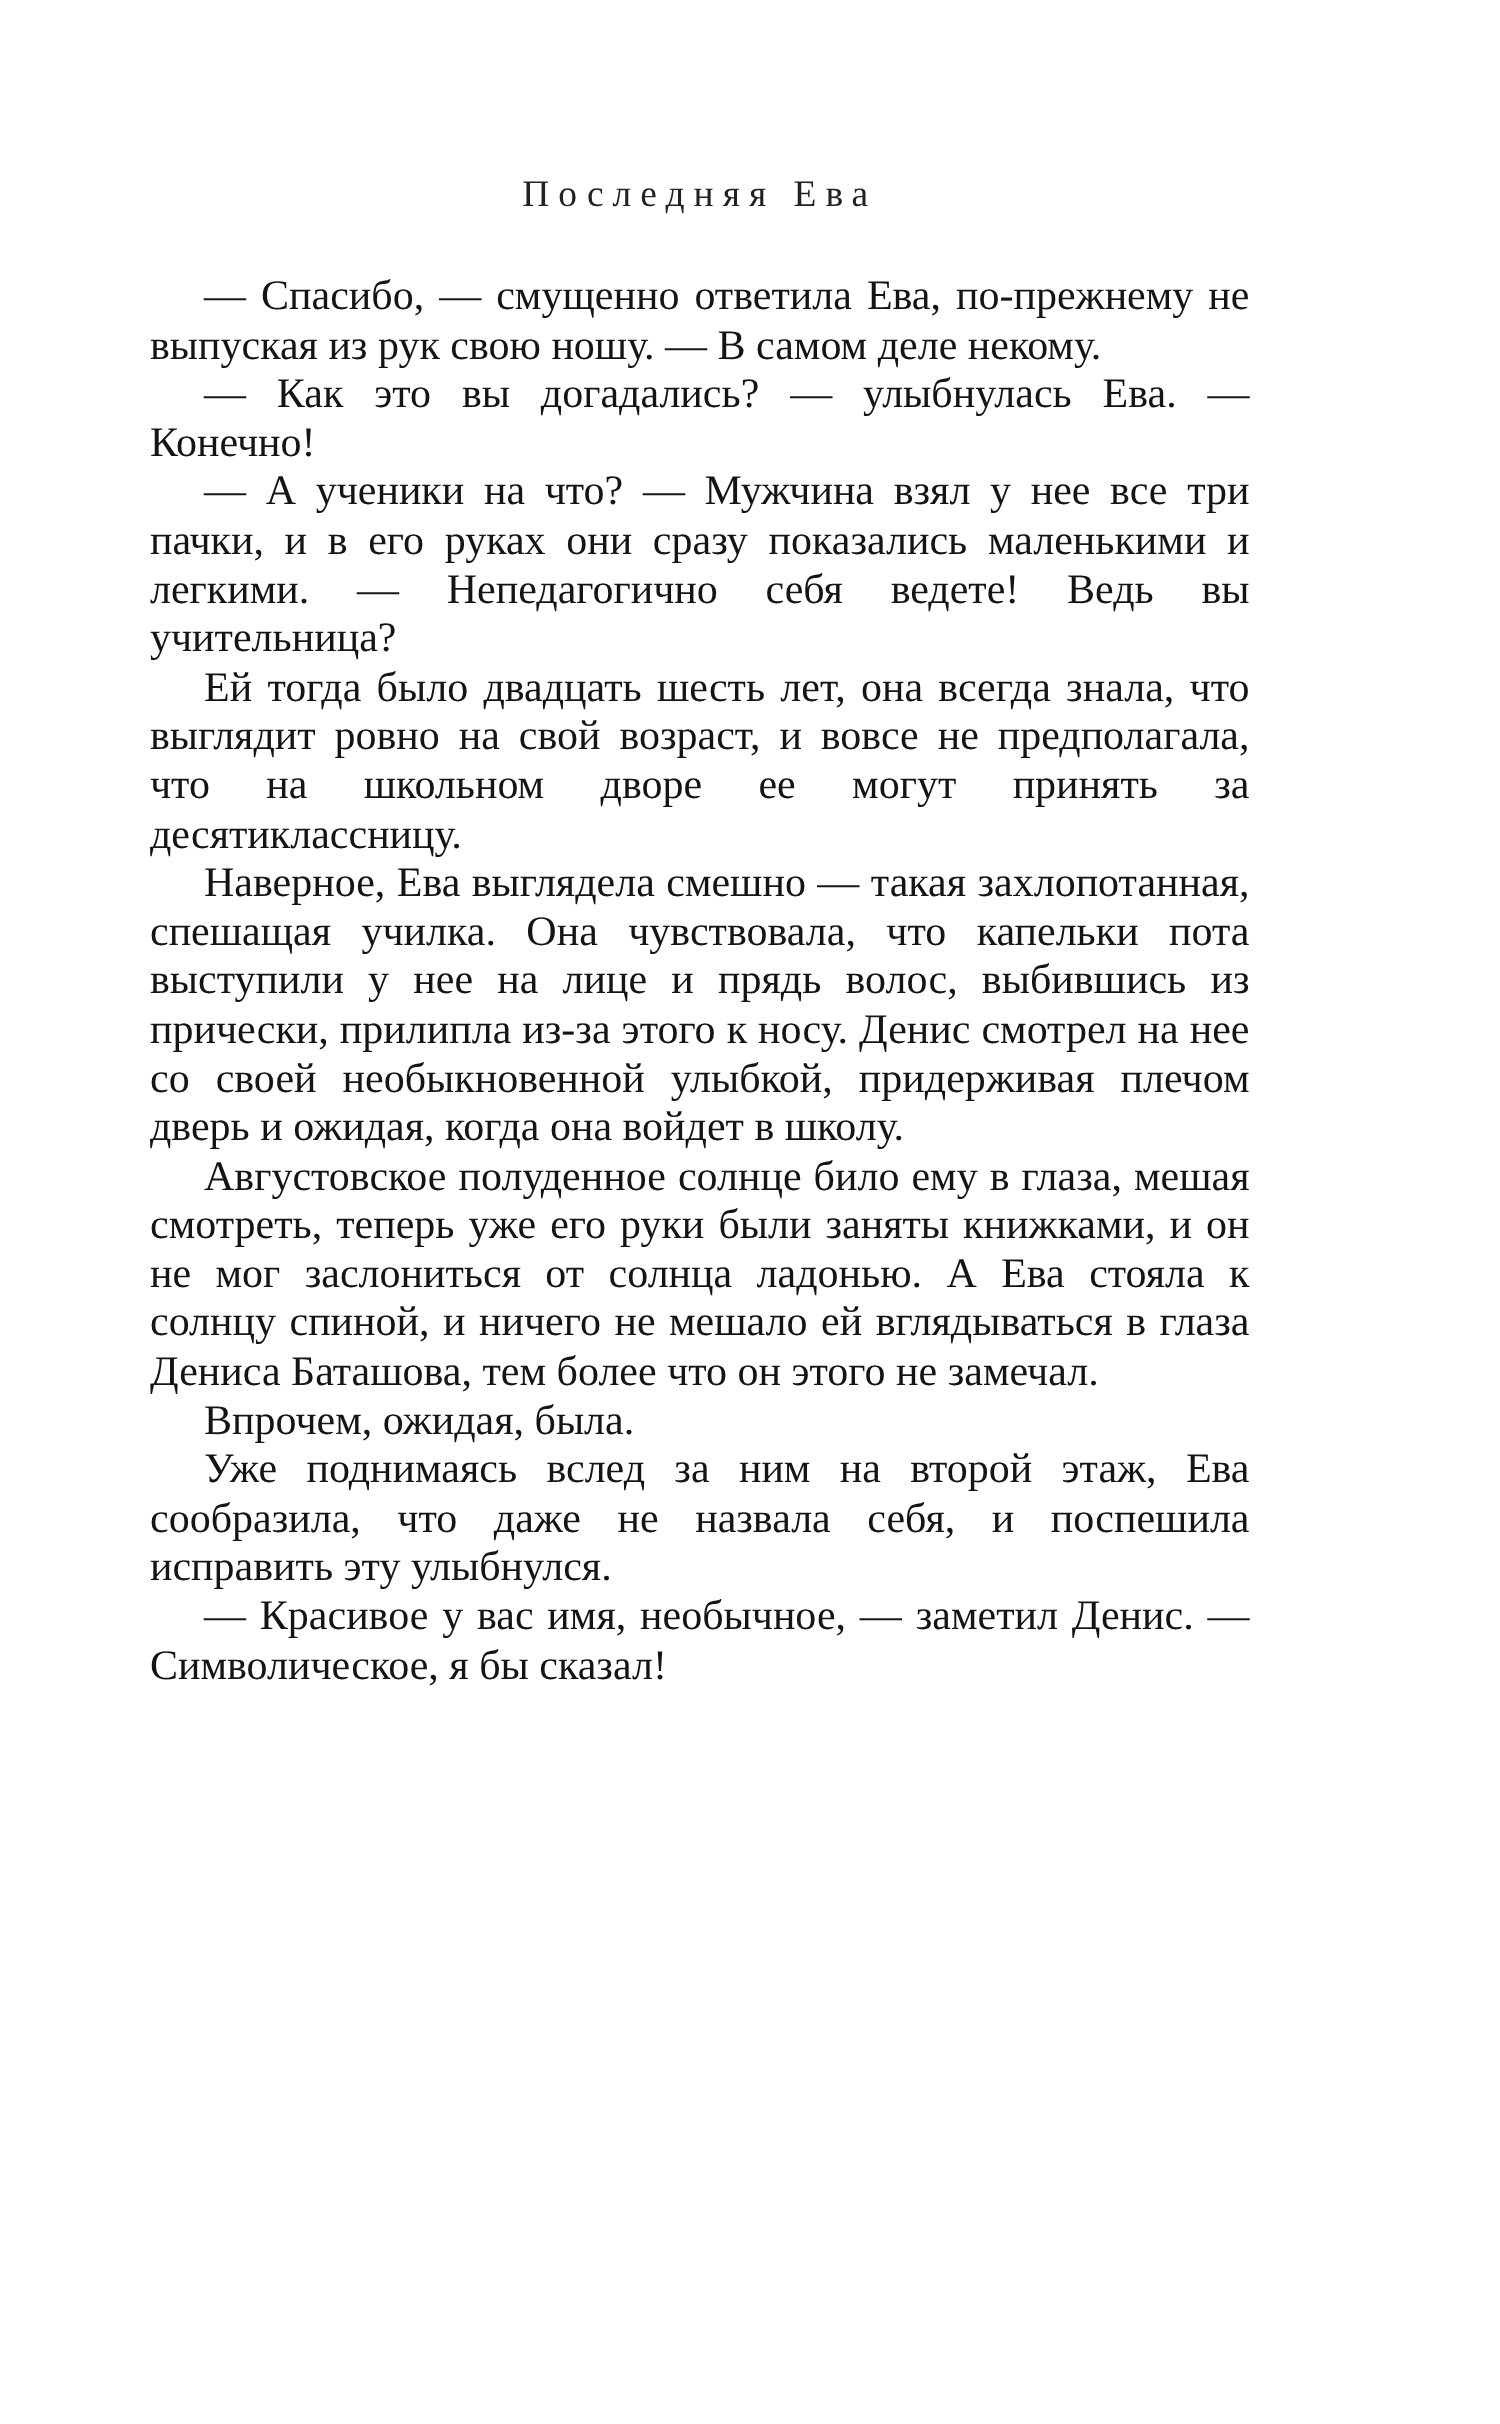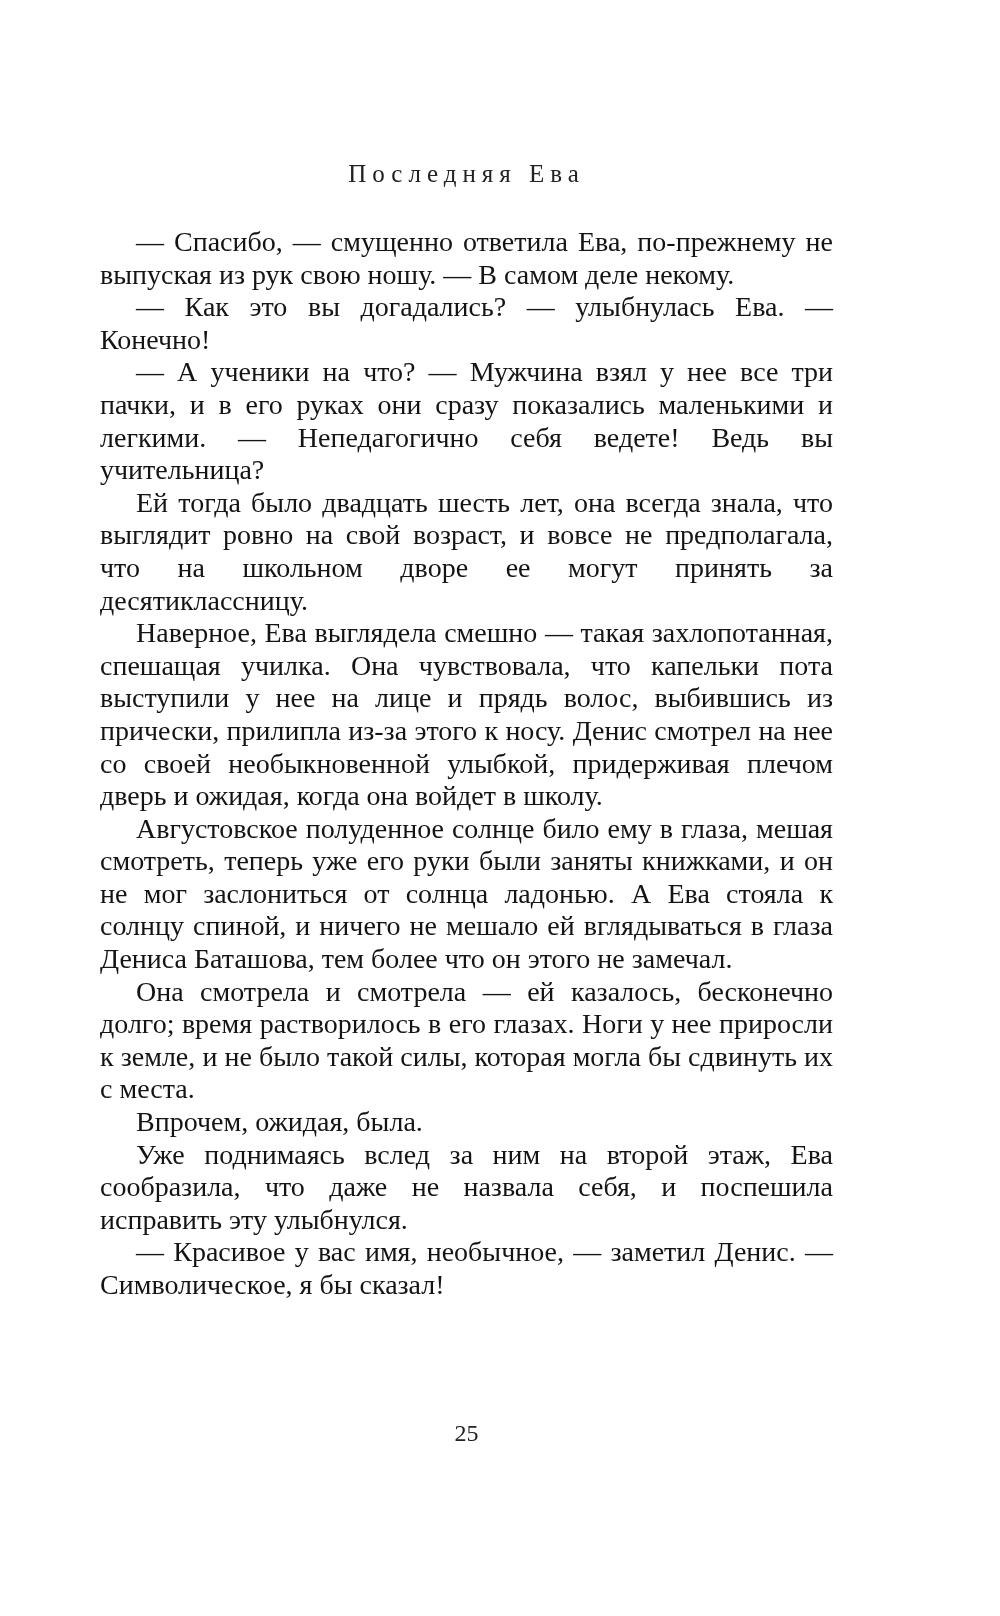--- a/index.html
+++ b/index.html
@@ -13,21 +13,20 @@
       height: 1616px;
       background: #ffffff;
       font-family: "Liberation Serif", "DejaVu Serif", serif;
       color: #1c1c1c;
       overflow: hidden;
     }
     .column {
       position: absolute;
       left: 100px;
       width: 733px;
-      margin-top: 44px;
     }
     .running-head {
       top: 116px;
       text-align: center;
       font-size: 25px;
       letter-spacing: 6px;
       color: #222222;
       white-space: nowrap;
     }
     .text-block {
@@ -56,21 +55,19 @@
 
   <div class="column running-head">Последняя Ева</div>
 
   <div class="column text-block">
     <p>— Спасибо, — смущенно ответила Ева, по-прежнему не выпуская из рук свою ношу. — В самом деле некому.</p>
     <p>— Как это вы догадались? — улыбнулась Ева. — Конечно!</p>
     <p>— А ученики на что? — Мужчина взял у нее все три пачки, и в его руках они сразу показались маленькими и легкими. — Непедагогично себя ведете! Ведь вы учительница?</p>
     <p>Ей тогда было двадцать шесть лет, она всегда знала, что выглядит ровно на свой возраст, и вовсе не предполагала, что на школьном дворе ее могут принять за десятиклассницу.</p>
     <p>Наверное, Ева выглядела смешно — такая захлопотанная, спешащая училка. Она чувствовала, что капельки пота выступили у нее на лице и прядь волос, выбившись из прически, прилипла из-за этого к носу. Денис смотрел на нее со своей необыкновенной улыбкой, придерживая плечом дверь и ожидая, когда она войдет в школу.</p>
     <p>Августовское полуденное солнце било ему в глаза, мешая смотреть, теперь уже его руки были заняты книжками, и он не мог заслониться от солнца ладонью. А Ева стояла к солнцу спиной, и ничего не мешало ей вглядываться в глаза Дениса Баташова, тем более что он этого не замечал.</p>
-    <p>Она смотрела и смотрела — ей казалось, бесконечно долго; время растворилось в его глазах. Ноги у нее приросли к земле, и не было такой силы, которая могла бы сдвинуть их с места.</p>
     <p>Впрочем, ожидая, была.</p>
     <p>Уже поднимаясь вслед за ним на второй этаж, Ева сообразила, что даже не назвала себя, и поспешила исправить эту улыбнулся.</p>
     <p>— Красивое у вас имя, необычное, — заметил Денис. — Символическое, я бы сказал!</p>
   </div>
 
-  <div class="column page-number">25</div>
 
 </div>
 
 </body></html>

